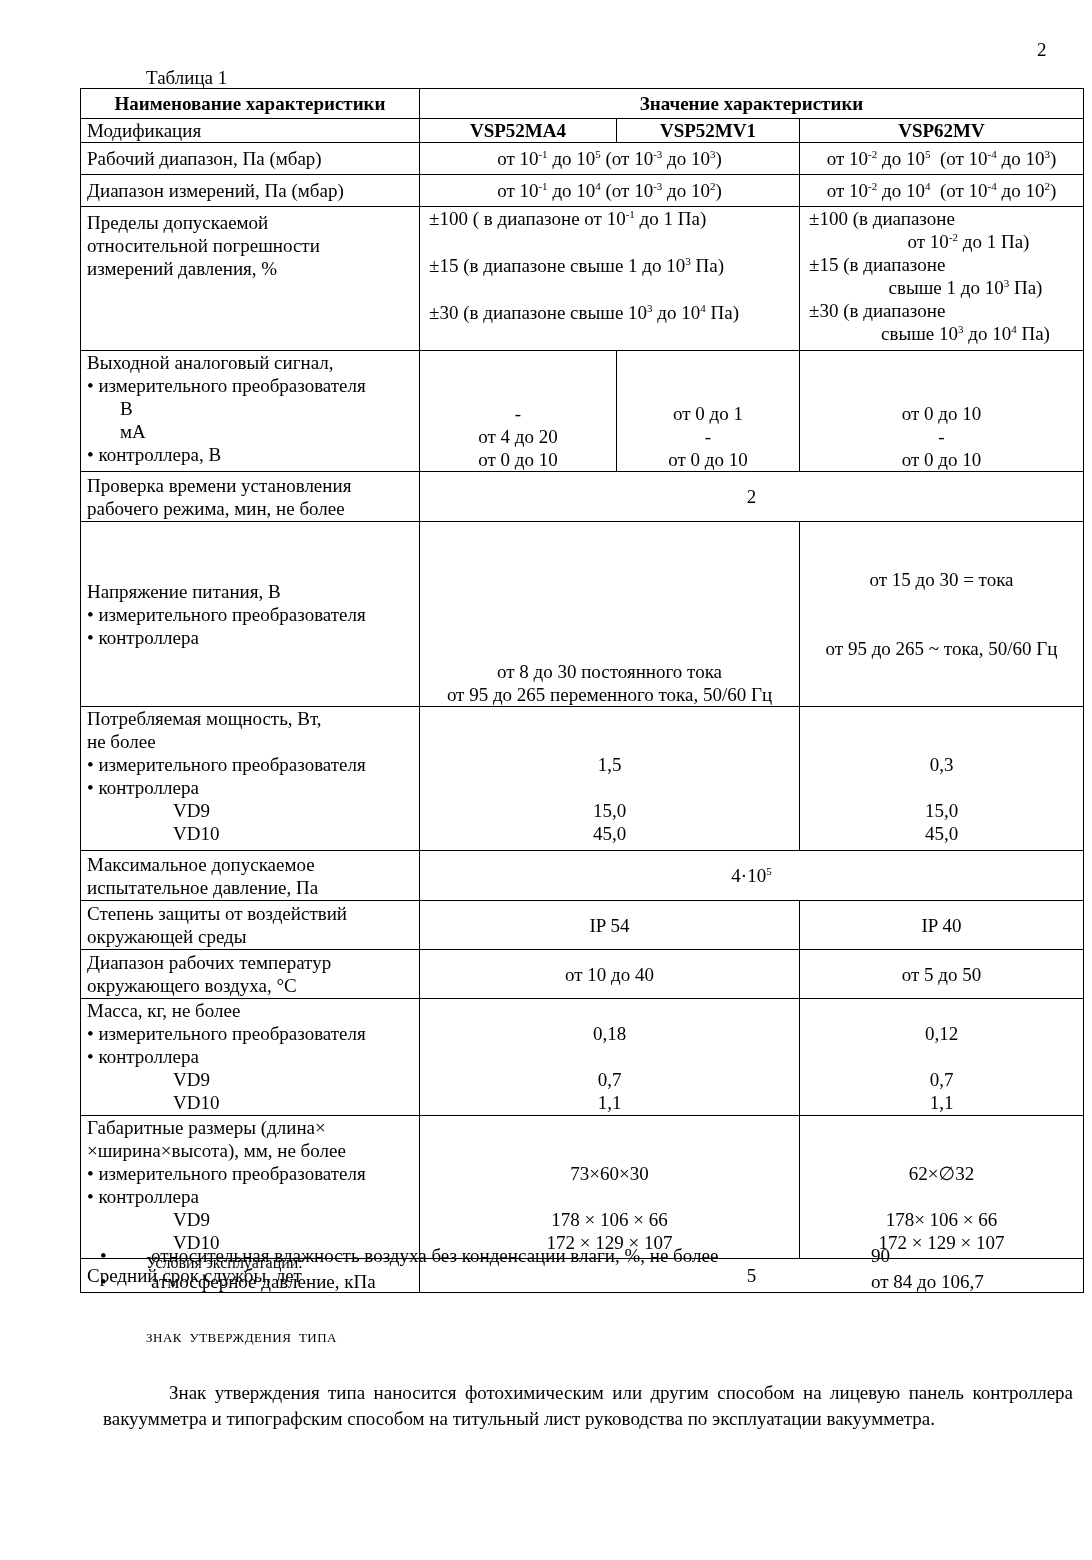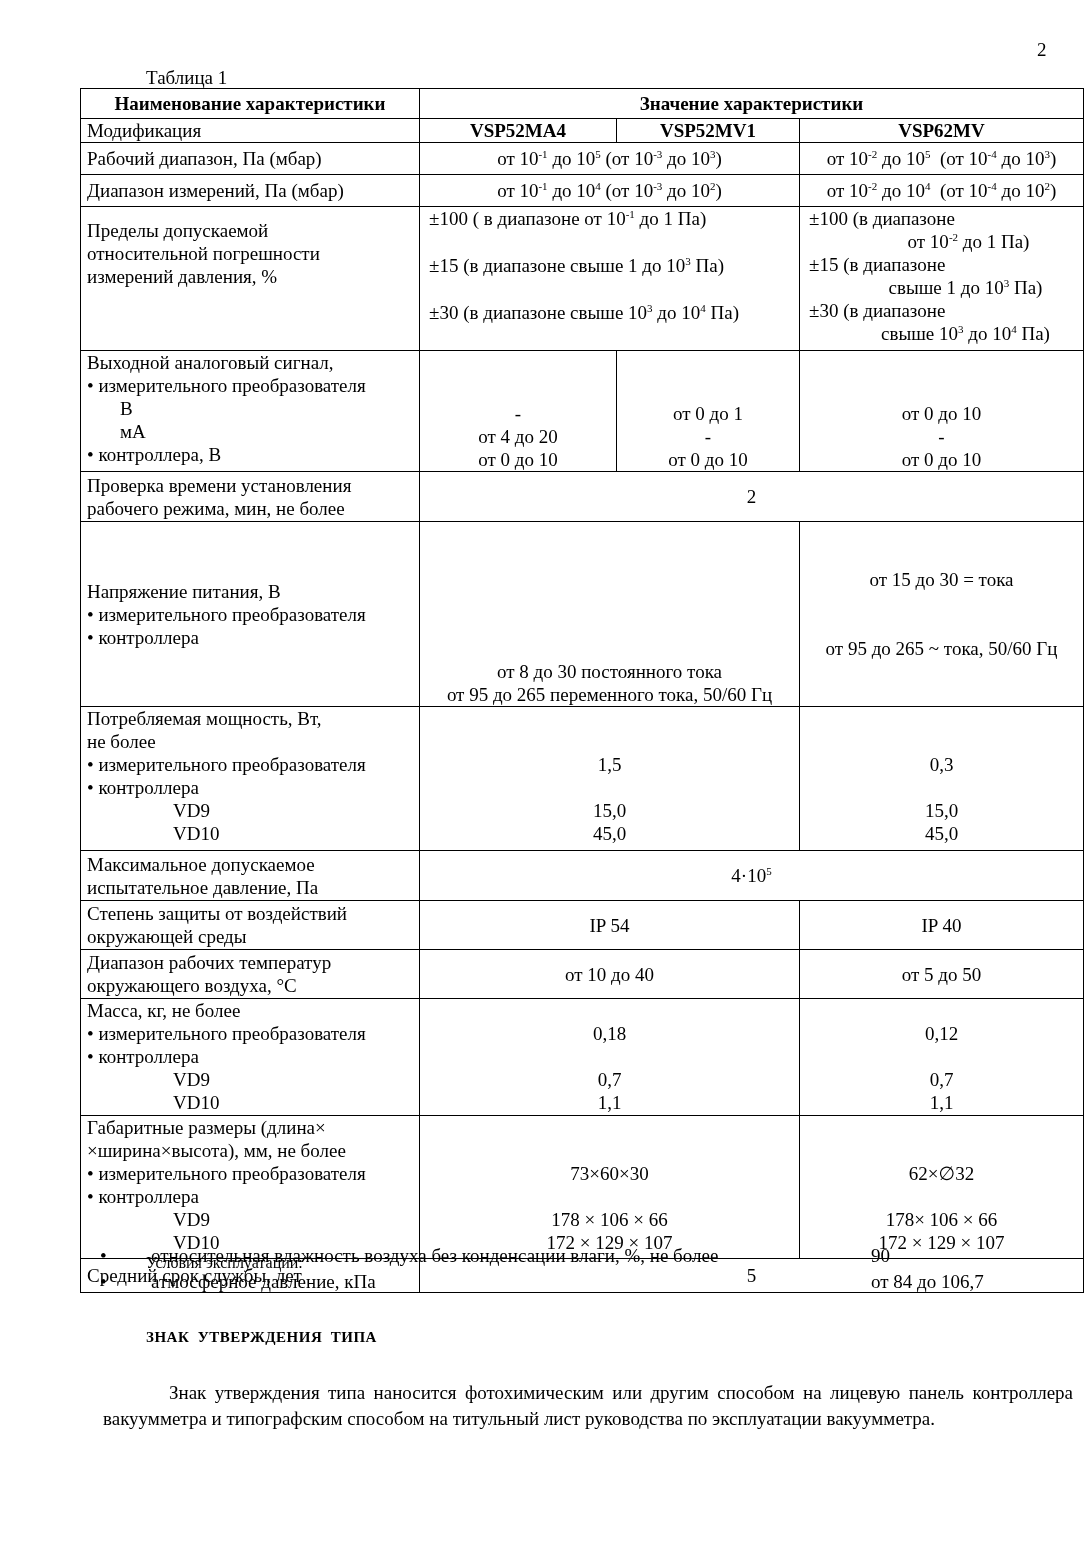--- a/index.html
+++ b/index.html
@@ -25,21 +25,21 @@
   .ind3 { padding-left: 86px; }
   .line { display: block; white-space: nowrap; }
   .r-ind { padding-left: 51px; text-align: center; }
   sup { font-size: 11px; line-height: 0; vertical-align: 7px; }
   .cond { position: absolute; left: 146px; top: 1251px; font-size: 16px; }
   .cond-list { position: absolute; left: 100px; top: 1242px; width: 960px; }
   .cond-item { display: flex; height: 26px; align-items: center; }
   .cond-item .bul { width: 30px; }
   .cond-item .txt { width: 720px; margin-left: 21px; }
   .cond-item .val { }
-  .heading { position: absolute; left: 146px; top: 1326px; font-weight: bold; font-size: 15px; letter-spacing: 0.5px; }
+  .heading { position: absolute; left: 146px; top: 1326px; font-weight: normal; font-size: 13px; letter-spacing: 0.5px; }
   .para { position: absolute; left: 80px; top: 1380px; width: 970px; text-align: justify; line-height: 26px; font-size: 19px; text-indent: 66px; margin-left: 23px; }
 </style>
 </head>
 <body>
 
 <div class="page-num">2</div>
 <div class="tcaption">Таблица 1</div>
 
 <table class="spec">
   <colgroup>
@@ -63,21 +63,21 @@
     <td>Рабочий диапазон, Па (мбар)</td>
     <td colspan="2" class="c"><span>от 10</span><sup>-1</sup><span> до 10</span><sup>5</sup><span> (от 10</span><sup>-3</sup><span> до 10</span><sup>3</sup><span>)</span></td>
     <td class="c" style="white-space:nowrap"><span>от 10</span><sup>-2</sup><span> до 10</span><sup>5</sup><span style="white-space:pre">  (от 10</span><sup>-4</sup><span> до 10</span><sup>3</sup><span>)</span></td>
   </tr>
   <tr style="height:32px">
     <td>Диапазон измерений, Па (мбар)</td>
     <td colspan="2" class="c"><span>от 10</span><sup>-1</sup><span> до 10</span><sup>4</sup><span> (от 10</span><sup>-3</sup><span> до 10</span><sup>2</sup><span>)</span></td>
     <td class="c" style="white-space:nowrap"><span>от 10</span><sup>-2</sup><span> до 10</span><sup>4</sup><span style="white-space:pre">  (от 10</span><sup>-4</sup><span> до 10</span><sup>2</sup><span>)</span></td>
   </tr>
   <tr style="height:144px">
-    <td class="top" style="padding-top:12px">
+    <td class="top" style="padding-top:4px">
       <span class="line">Пределы допускаемой</span>
       <span class="line">относительной погрешности</span>
       <span class="line">измерений давления, %</span>
     </td>
     <td colspan="2" class="top" style="padding-left:9px">
       <span class="line" style="height:47px"><span>±100 ( в диапазоне от 10</span><sup>-1</sup><span> до 1 Па)</span></span>
       <span class="line" style="height:47px"><span>±15 (в диапазоне свыше 1 до 10</span><sup>3</sup><span> Па)</span></span>
       <span class="line"><span>±30 (в диапазоне свыше 10</span><sup>3</sup><span> до 10</span><sup>4</sup><span> Па)</span></span>
     </td>
     <td class="top" style="padding-left:9px">

